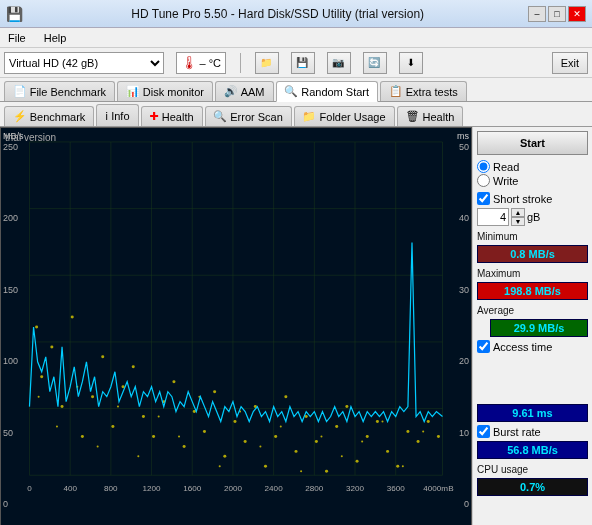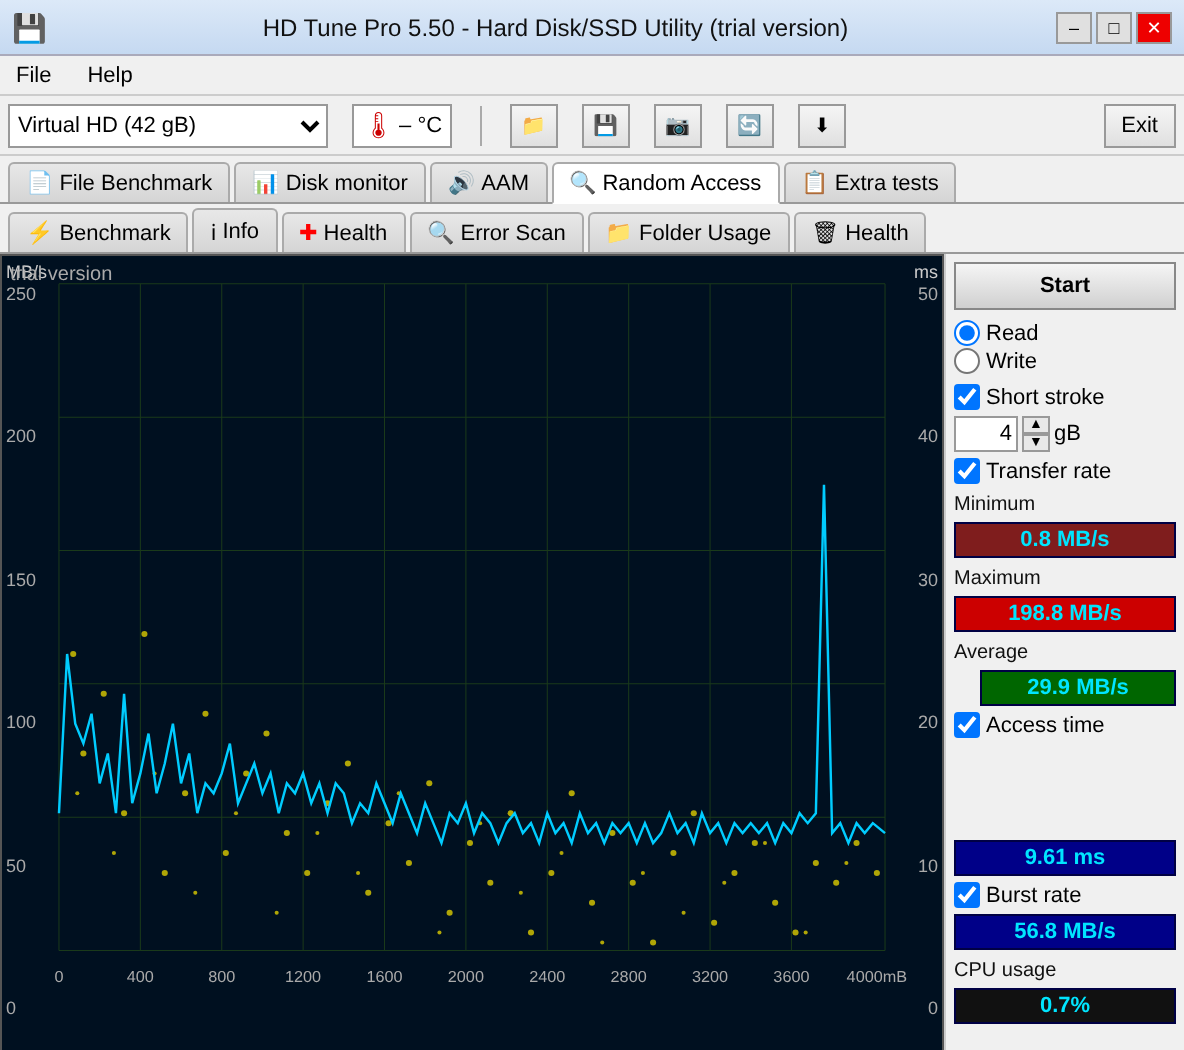--- a/index.html
+++ b/index.html
@@ -166,21 +166,21 @@
   <div class="tab">
     <span>📊</span>
     <span>Disk monitor</span>
   </div>
   <div class="tab">
     <span>🔊</span>
     <span>AAM</span>
   </div>
   <div class="tab active">
     <span>🔍</span>
-    <span>Random Access</span>
+    <span>Random Start</span>
   </div>
   <div class="tab">
     <span>📋</span>
     <span>Extra tests</span>
   </div>
 </div>
 
 <div class="tab-row2">
   <div class="tab">
     <span>⚡</span>
@@ -372,24 +372,20 @@
 
     <div class="spinbox-row">
       <input class="spinbox" type="text" value="4" style="">
       <div class="spinbox-arrows">
         <button class="spin-btn">▲</button>
         <button class="spin-btn">▼</button>
       </div>
       <span>gB</span>
     </div>
 
-    <label class="checkbox-item">
-      <input type="checkbox" checked="" style="">
-      <span>Transfer rate</span>
-    </label>
 
     <span class="stat-label">Minimum</span>
     <div class="stat-box">0.8 MB/s</div>
 
     <span class="stat-label">Maximum</span>
     <div class="stat-box" style="background:#cc0000;">198.8 MB/s</div>
 
     <span class="stat-label">Average</span>
     <div class="stat-box" style="background:#006600;margin-left:13px;">29.9 MB/s</div>
 

